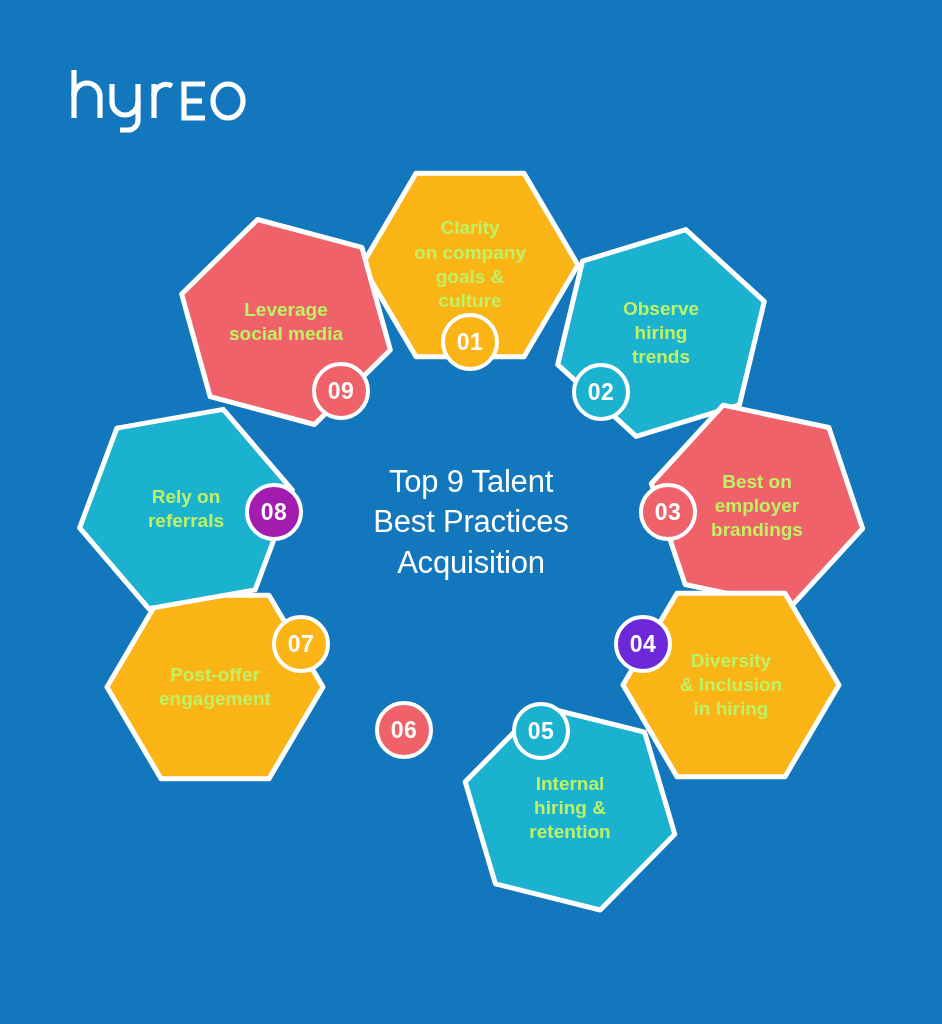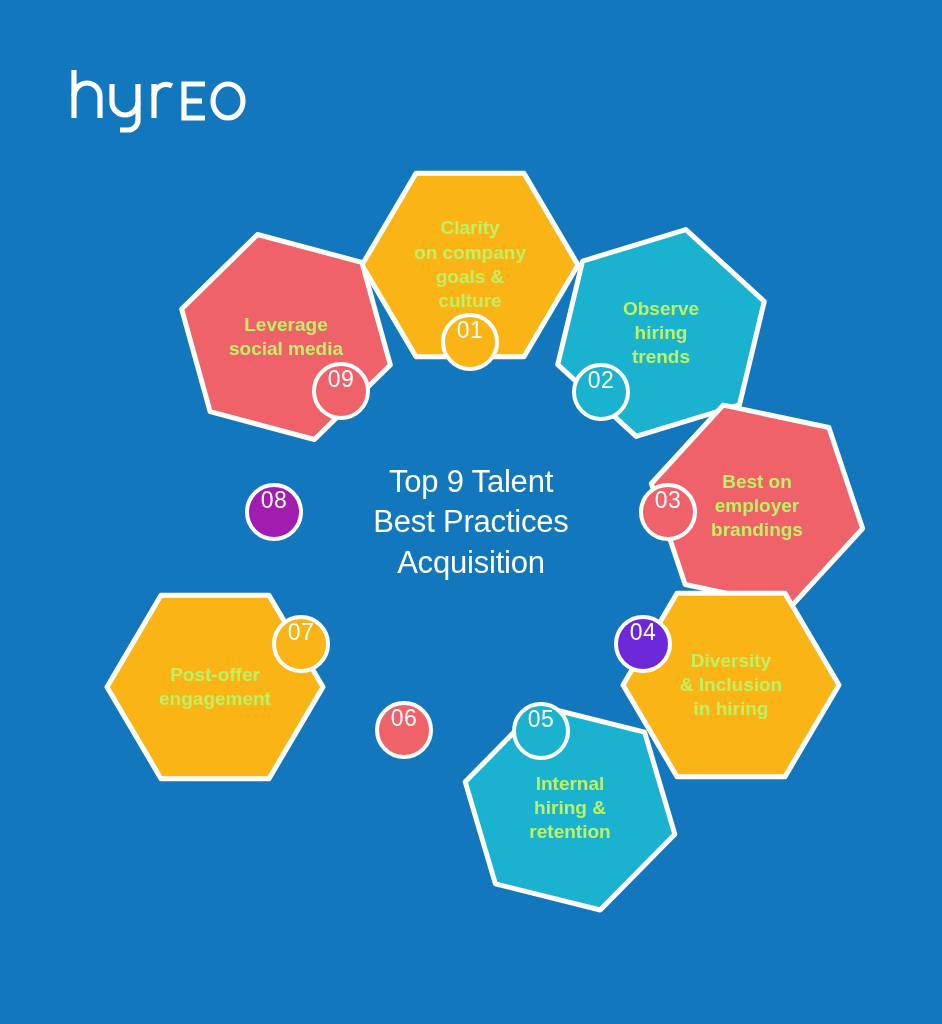--- a/index.html
+++ b/index.html
@@ -37,22 +37,22 @@
     color:#bef264; font-weight:bold;
     font-size:19px; line-height:1.28; text-align:center;
     pointer-events:none;
   }
   .node .label span { display:block; white-space:nowrap; }
 
   .badge {
     position:absolute; width:58px; height:58px; border-radius:50%;
     margin-left:-29px; margin-top:-29px;
     border:4px solid #FFFFFF;
-    display:flex; align-items:flex-start; justify-content:center;
-    color:#FFFFFF; font-weight:normal; font-size:23px; letter-spacing:0.5px;
+    display:flex; align-items:center; justify-content:center;
+    color:#FFFFFF; font-weight:bold; font-size:23px; letter-spacing:0.5px;
   }
 </style>
 </head>
 <body>
 
 <div id="stage">
 
   <div id="logo" aria-label="hyreo">
     <svg viewBox="0 0 180 72" xmlns="http://www.w3.org/2000/svg">
       <g fill="none" stroke="#FFFFFF" stroke-width="5.2" stroke-linecap="butt">
@@ -161,24 +161,35 @@
           </svg>
         </div>
         <div class="label">
           <span>Post-offer</span>
           <span>engagement</span>
         </div>
       </div>
       <div class="badge" style="left: 301px; top: 644px; background: rgb(251, 180, 21);">
         <span>07</span>
       </div>
+      <div class="node" style="left: 186px; top: 509px;">
+        <div class="shape" style="transform: rotate(-10deg);">
+          <svg viewBox="0 0 230 230">
+            <polygon points="223.00,115.00 169.00,206.66 61.00,206.66 7.00,115.00 61.00,23.34 169.00,23.34" fill="#1BB2D0" stroke="#FFFFFF" stroke-width="5" stroke-linejoin="round"></polygon>
+          </svg>
+        </div>
+        <div class="label">
+          <span>Rely on</span>
+          <span>referrals</span>
+        </div>
+      </div>
       <div class="badge" style="left: 274px; top: 512px; background: #a21caf;">
         <span>08</span>
       </div>
-      <div class="node" style="left: 286px; top: 337px;">
+      <div class="node" style="left: 286px; top: 322px;">
         <div class="shape" style="transform: rotate(15deg);">
           <svg viewBox="0 0 230 230">
             <polygon points="223.00,115.00 169.00,206.66 61.00,206.66 7.00,115.00 61.00,23.34 169.00,23.34" fill="#F06269" stroke="#FFFFFF" stroke-width="5" stroke-linejoin="round"></polygon>
           </svg>
         </div>
         <div class="label">
           <span>Leverage</span>
           <span>social media</span>
         </div>
       </div>

